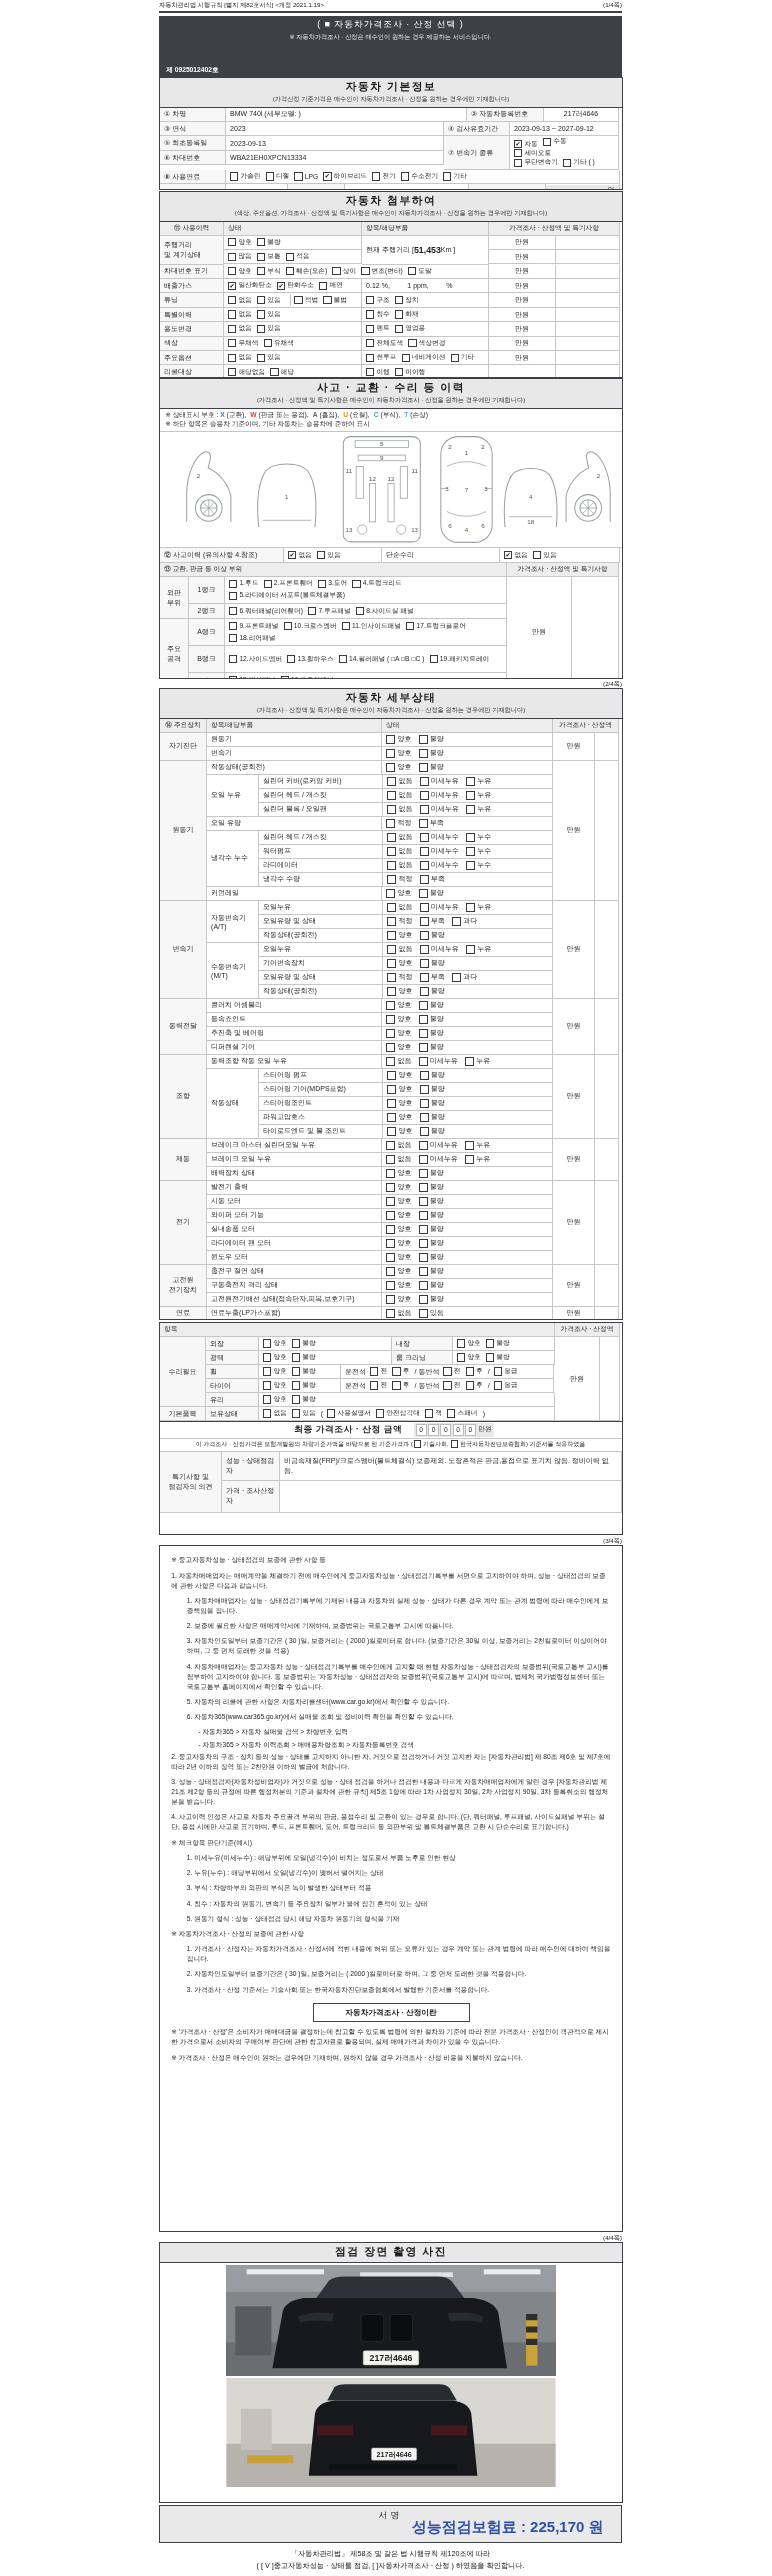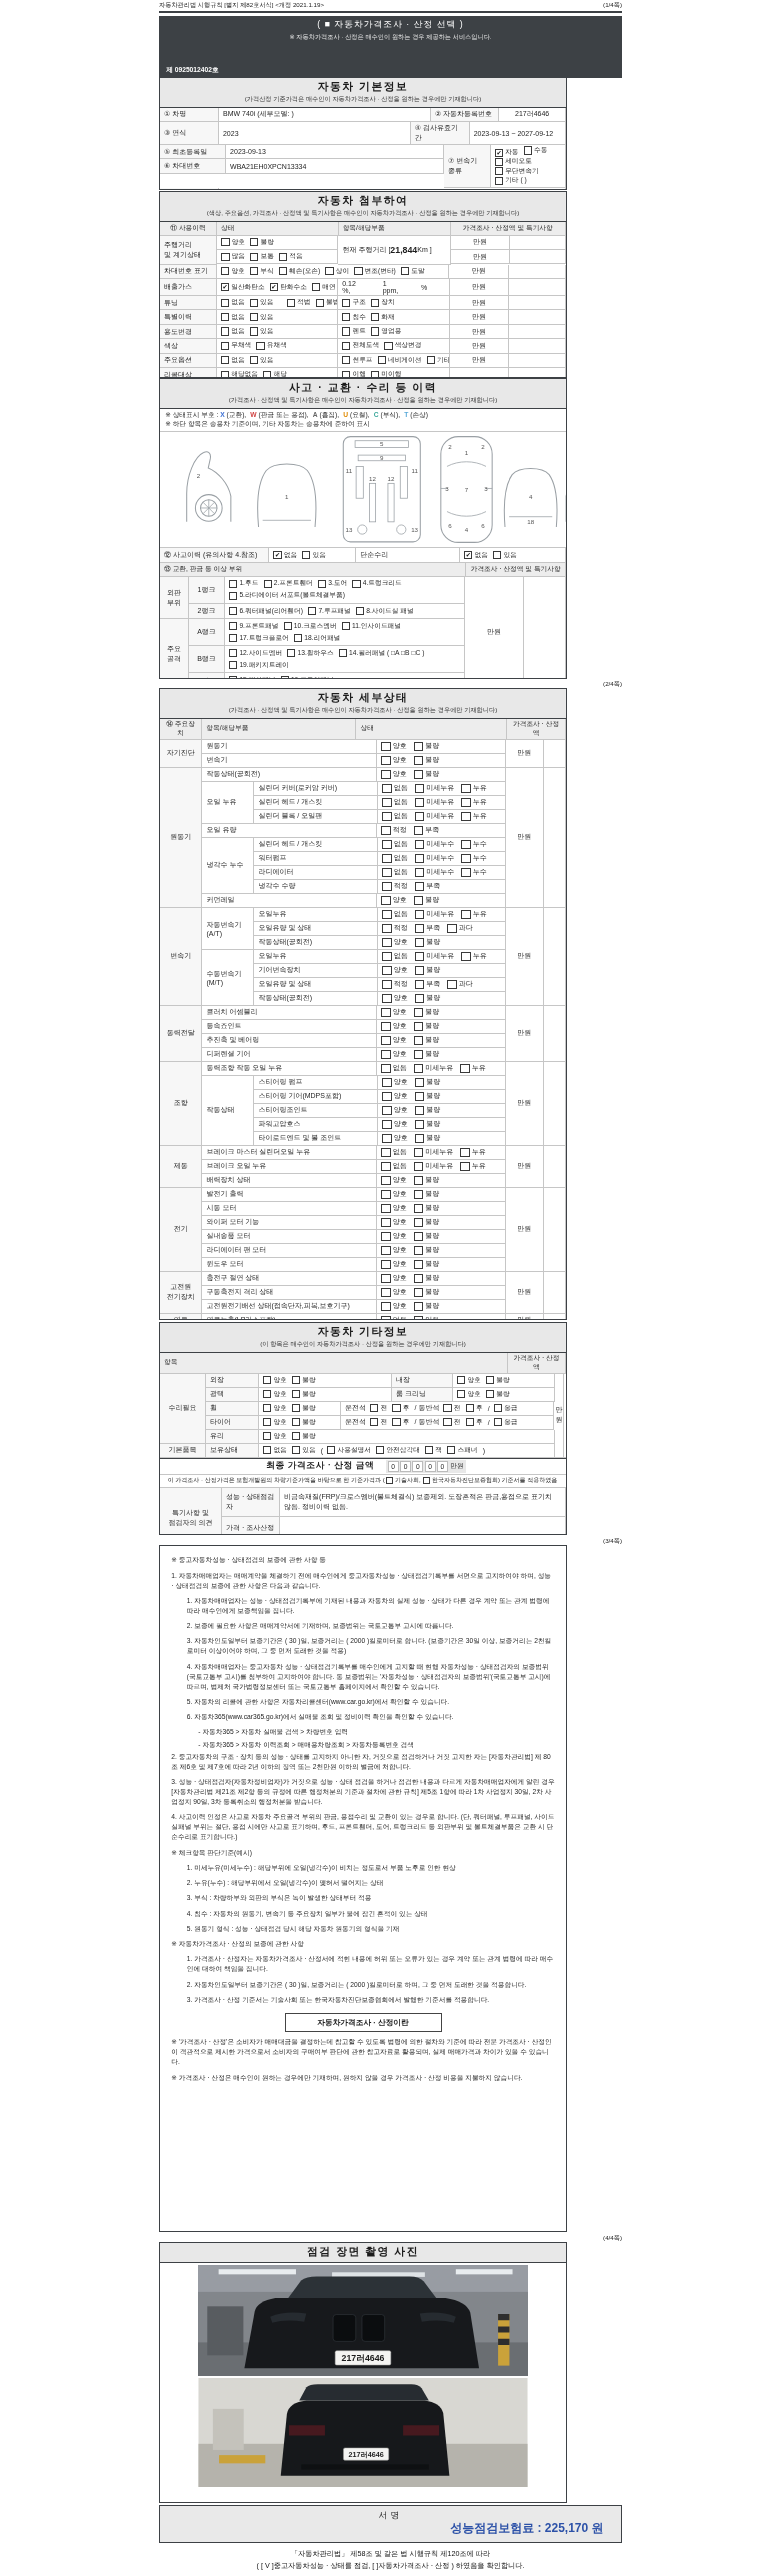--- a/index.html
+++ b/index.html
@@ -7,21 +7,21 @@
 .abs{position:absolute;}
 .doc{left:159px;width:463px;}
 .topnote{font-size:6.2px;color:#222;}
 .marker{left:159px;width:463px;text-align:right;font-size:6.2px;color:#222;}
 .rule{left:159px;width:463px;height:2.1px;background:#3d4145;}
 .headerbox{left:159px;width:463px;background:#3d4145;color:#fff;text-align:center;box-sizing:border-box;}
 .h-title{font-size:15.5px;font-weight:bold;letter-spacing:2.1px;padding-top:7.2px;}
 .h-sub{font-size:8.8px;margin-top:3.1px;letter-spacing:1px;}
 .h-note{font-size:6.2px;margin-top:2.6px;color:#e8e8e8;}
 .h-docno{position:absolute;left:7.2px;bottom:2.1px;font-size:6.7px;font-weight:bold;}
-.box{left:159px;width:408px;border:1.5px solid #3d4145;background:#fff;box-sizing:border-box;overflow:hidden;}
+.box{left:159px;width:464px;border:1.5px solid #3d4145;background:#fff;box-sizing:border-box;overflow:hidden;}
 .band{background:#e8e8e8;border-bottom:1px solid #3d4145;text-align:center;padding:2.1px 0 2.6px;}
 .bt{font-size:10.8px;font-weight:bold;letter-spacing:1.5px;}
 .bs{font-size:6.2px;margin-top:1px;color:#333;}
 .row{display:flex;align-items:stretch;width:100%;box-sizing:border-box;}
 .col{display:flex;flex-direction:column;box-sizing:border-box;}
 .c{border-right:0.5px solid #c6c6c6;border-bott;box-sizing:border-box;border-bottom:0.5px solid #c6c6c6;display:flex;align-items:center;padding:1px 4.1px;font-size:7px;min-height:14px;overflow:hidden;}
 .c.lab{background:#f7f7f7;}
 .c.hd{background:#ededed;font-size:6.7px;}
 .c.ctr{justify-content:center;text-align:center;}
 .c.multi{flex-direction:column;align-items:flex-start;justify-content:center;}
@@ -48,21 +48,21 @@
 .nt{margin:0 0 5.2px 0;font-size:6.7px;line-height:1.5;}
 .nt.h{margin-top:2.1px;}
 .nt.i{margin-left:15.5px;}
 .nt.s{margin-left:27px;margin-bottom:2.1px;}
 .nbox{width:155px;margin:8.2px auto 5.2px;border:1px solid #444;text-align:center;font-size:7.7px;font-weight:bold;padding:3.6px 0;}
 .noticetext{padding:7.2px 11.3px;}
 .photowrap{padding:2.6px 0;text-align:center;}
 .photo{display:block;margin:0 auto 2.1px;}
 .signbox{left:159px;width:463px;border:1.5px solid #3d4145;background:#e9e9e9;box-sizing:border-box;position:absolute;}
 .signtitle{text-align:center;font-size:8.8px;letter-spacing:3.1px;padding-top:4.1px;}
-.premium{position:absolute;right:17.5px;bottom:5.2px;font-size:12px;font-weight:bold;}
+.premium{position:absolute;right:17.5px;bottom:5.2px;font-size:15px;font-weight:bold;}
 .footer{left:159px;width:463px;text-align:center;font-size:7.2px;line-height:1.6;color:#111;}
 svg{display:block;}
 </style>
 </head>
 <body>
 
 <div class="page">
 
   <div class="abs doc topnote" style="top:1px">자동차관리법 시행규칙 [별지 제82호서식] &lt;개정 2021.1.19&gt;</div>
   <div class="abs marker" style="top:1px">(1/4쪽)</div>
@@ -221,21 +221,21 @@
               <span class="cb">
                 <span class="bx"></span>
                 <span class="cl">보통</span>
               </span>
               <span class="cb">
                 <span class="bx"></span>
                 <span class="cl">적음</span>
               </span>
             </div>
           </div>
-          <div class="c " style="width:127px">현재 주행거리 [ <span class="mil">21,844</span>Km ]</div>
+          <div class="c " style="width:127px">현재 주행거리 [ <span class="mil">51,453</span>Km ]</div>
           <div class="col" style="width:67px">
             <div class="c ctr" style="width:100%;min-height:14.4px">만원</div>
             <div class="c ctr" style="width:100%;min-height:14.4px">만원</div>
           </div>
           <div class="col" style="width:64px">
             <div class="c " style="width:100%;min-height:14.4px"></div>
             <div class="c " style="width:100%;min-height:14.4px"></div>
           </div>
         </div>
         <div class="row" style="min-height:14.4px">
@@ -1375,24 +1375,20 @@
               </div>
             </div>
           </div>
           <div class="c ctr" style="width:42px">만원</div>
           <div class="c " style="width:24px"></div>
         </div>
       </div>
   </div>
 
   <div class="abs box" style="top:1322px;height:213px">
-    <div class="band">
-      <div class="bt">자동차 기타정보</div>
-      <div class="bs">(이 항목은 매수인이 자동차가격조사 · 산정을 원하는 경우에만 기재합니다)</div>
-    </div>
     <div id="other-body">
         <div class="row" style="min-height:13.4px">
           <div class="c hd" style="width:395px">항목</div>
           <div class="c hd ctr" style="width:65px">가격조사 · 산정액</div>
         </div>
         <div class="row">
           <div class="col" style="width:395px">
             <div class="row">
               <div class="c lab ctr" style="width:46px">수리필요</div>
               <div class="col" style="flex:1 1 0">

